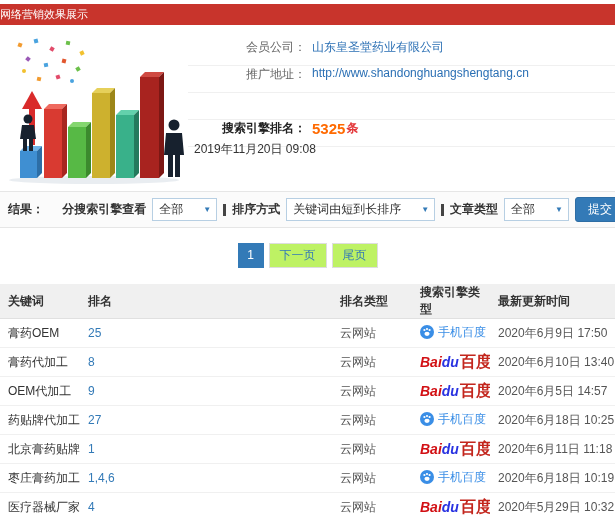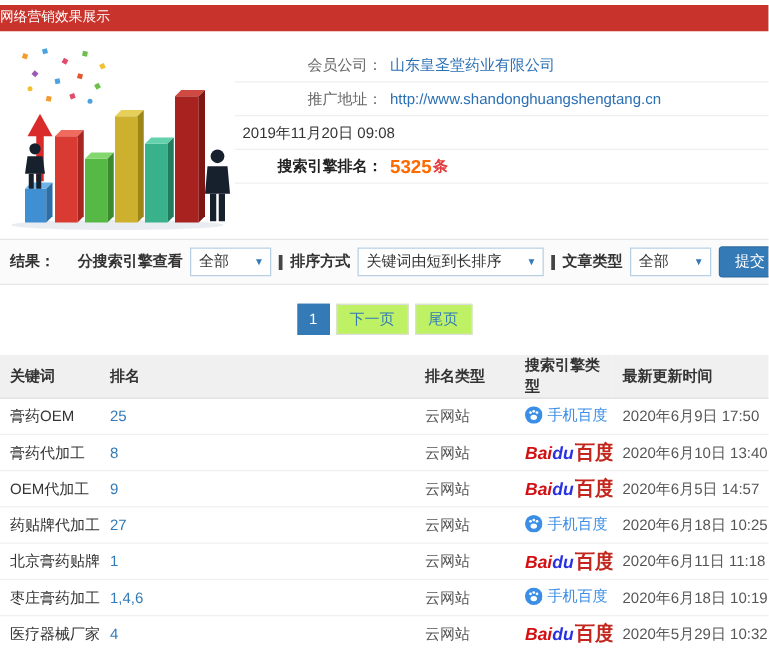--- a/index.html
+++ b/index.html
@@ -9,26 +9,26 @@
     background: #fff; font-family: "Liberation Sans","DejaVu Sans",sans-serif;
     font-size: 12px; color: #333; padding-top: 4px;
   }
   
   .topbar { height: 21px; background: #c8342c; color: #fff; line-height: 21px;
     padding-left: 0; font-size: 11px; }
   
   .info { display: flex; padding: 8px 0 6px 4px; border-bottom: 1px solid #e6e6e6; }
   .graphic { width: 184px; height: 152px; flex: none; }
   .details { flex: 1; padding: 6px 0 0 0; }
-  .info-row { display: flex; align-items: center; height: 27px; border-bottom: 1px solid #f0f0f0; }
+  .info-row { display: flex; align-items: flex-start; height: 27px; border-bottom: 1px solid #f0f0f0; }
   .info-label { width: 118px; text-align: right; color: #666; flex: none; }
   .info-label.strong { color: #222; font-weight: bold; }
   .info-value { margin-left: 6px; }
   a.link { color: #2a6fb4; text-decoration: none; cursor: pointer; }
-  .time-value { color: #333; }
+  .time-value { color: #333; margin-top: 48px; }
   .count { margin-left: 6px; color: #ff6a00; font-weight: bold; font-size: 15px; }
   .count-suffix { color: #e4393c; font-weight: bold; margin-left: 1px; }
   
   .filters { height: 36px; display: flex; align-items: center; background: #fbfbfb;
     border-bottom: 1px solid #e6e6e6; padding: 0 0 0 8px; overflow: hidden; }
   .result-label { font-weight: bold; color: #333; }
   .filter-controls { margin-left: auto; display: flex; align-items: center; gap: 6px; margin-right: -10px; }
   .flabel { font-weight: bold; color: #333; white-space: nowrap; }
   .vsep { width: 3px; height: 12px; background: #444; display: inline-block; }
   .select { display: flex; align-items: center; justify-content: center;

